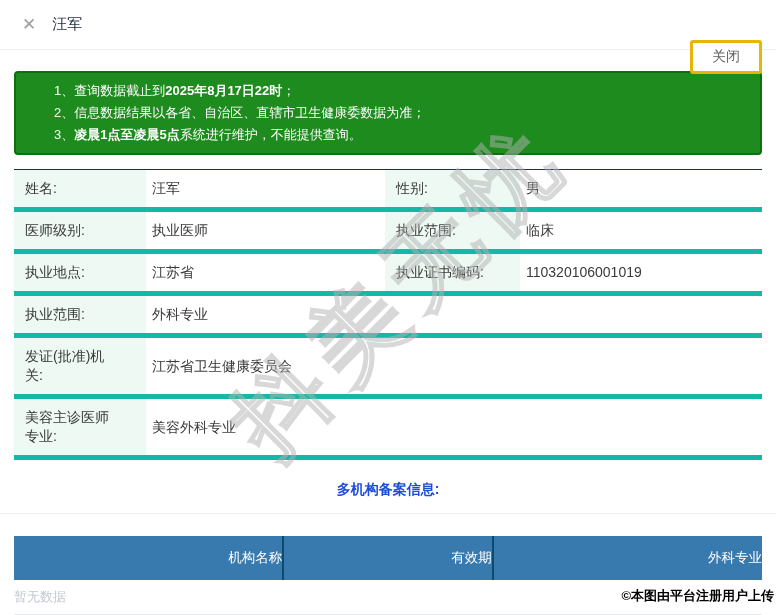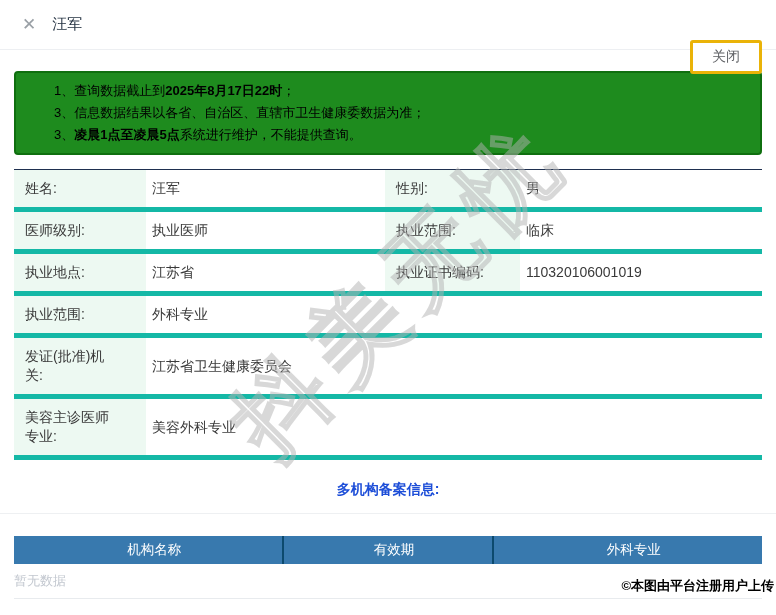--- a/index.html
+++ b/index.html
@@ -41,21 +41,21 @@
     cursor:pointer;
     margin-top:32px;
   }
   
   .notice {
     margin: 21px 14px 0 14px;
     background:#1e8b1e;
     border:2px solid #0f6f0f;
     border-radius:4px;
     padding: 7px 16px 7px 38px;
-    color:#000000;
+    color:#ffffff;
     font-size:13px;
     line-height:22px;
   }
   .notice .line b { font-weight:700; }
   
   .info-table {
     width: 748px;
     margin: 14px 14px 0 14px;
     border-collapse: collapse;
     table-layout: fixed;
@@ -91,22 +91,22 @@
   .org-table {
     width:748px;
     margin: 22px 14px 0 14px;
     border-collapse: collapse;
     table-layout: fixed;
     font-size: 13.5px;
   }
   .org-table th {
     background:#3879ae;
     color:#fff; font-weight:400;
-    text-align:center;
-    height:28px;
+    text-align:right;
+    height:44px;
     padding: 0 0 0 12px;
   }
   .org-table th + th { border-left:2px solid #0c4a6e; }
   .org-table td.empty {
     text-align:left;
     color:#c2c7cf;
     height:34px;
     border-bottom:1px solid #e8ebee;
     font-size:13px;
     font-family:Liberation Serif, serif;
@@ -122,41 +122,41 @@
     font-size:92px; font-weight:700;
     letter-spacing:14px;
     color: transparent;
     -webkit-text-stroke: 2px rgba(178,178,178,0.5);
     pointer-events:none;
     z-index:6;
     white-space:nowrap;
   }
   .copyright {
     position:absolute;
-    right:2px; bottom:20px;
+    right:2px; bottom:10px;
     font-size:13px; font-weight:700;
     color:#000;
     text-shadow:-1px -1px 0 #fff, 1px -1px 0 #fff, -1px 1px 0 #fff, 1px 1px 0 #fff;
     z-index:7;
   }
 </style>
 </head>
 <body>
 
 <div class="page">
 
   <div class="titlebar">
     <span class="close-x">✕</span>
     <span class="dlg-title">汪军</span>
     <button class="btn-close-top">关闭</button>
   </div>
 
   <div class="notice">
     <div class="line"><span>1、查询数据截止到</span><b>2025年8月17日22时</b><span>；</span></div>
-    <div class="line"><span>3、信息数据结果以各省、自治区、直辖市卫生健康委数据为准；</span><b></b><span></span></div>
+    <div class="line"><span>2、信息数据结果以各省、自治区、直辖市卫生健康委数据为准；</span><b></b><span></span></div>
     <div class="line"><span>3、</span><b>凌晨1点至凌晨5点</b><span>系统进行维护，不能提供查询。</span></div>
   </div>
 
   <table class="info-table">
     <colgroup>
         <col class="col-l1">
         <col class="col-v1">
         <col class="col-l2">
         <col class="col-v2">
       </colgroup>

